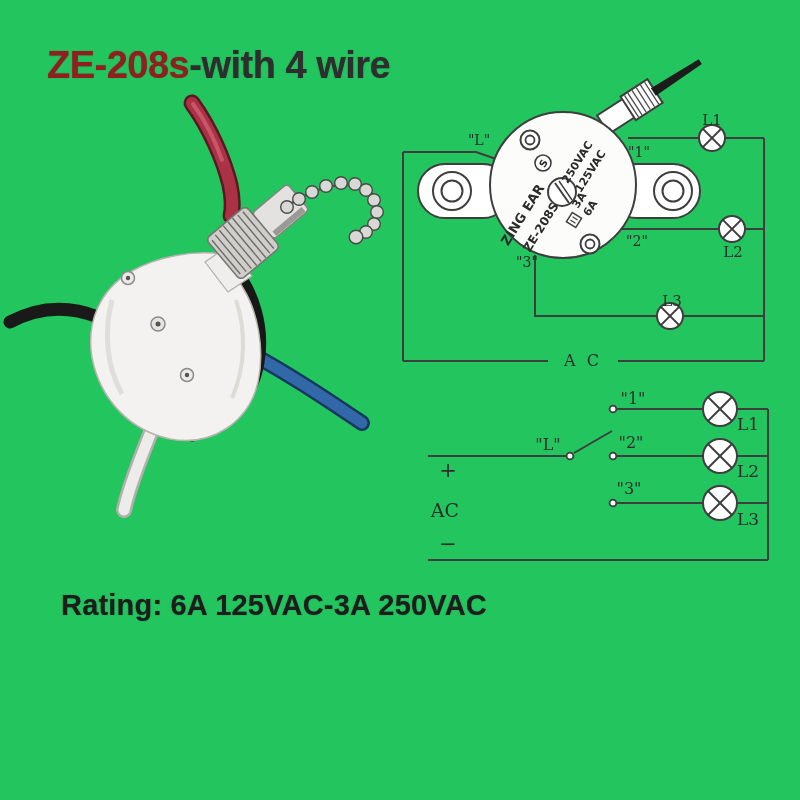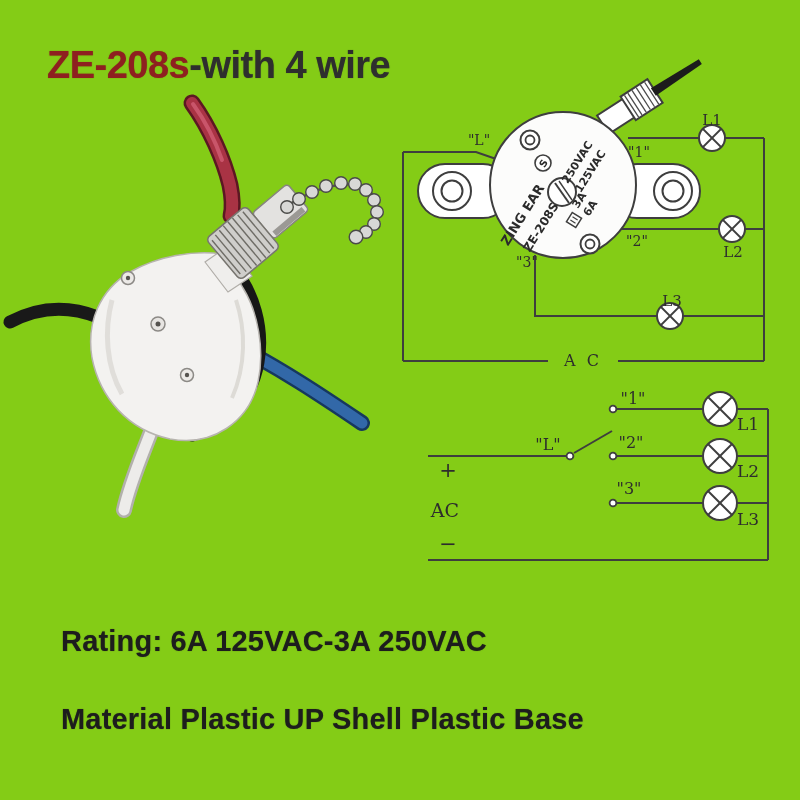--- a/index.html
+++ b/index.html
@@ -1,25 +1,25 @@
 <!DOCTYPE html>
 <html><head>
 <meta charset="utf-8">
 <style>
   html,body{margin:0;padding:0;background:#ffffff;}
-  .page{position:relative;width:800px;height:800px;background:#84cc16;overflow:hidden;
+  .page{position:relative;width:800px;height:800px;background:#22c55e;overflow:hidden;
         font-family:"Liberation Sans",sans-serif;}
   .title{position:absolute;left:47px;top:44px;font-size:38px;font-weight:bold;
          letter-spacing:-0.5px;white-space:nowrap;}
   .title .model{color:#8e2020;text-shadow:0 0 1px rgba(120,20,20,.6);}
   .title .suffix{color:#2e2e2e;text-shadow:0 0 1px rgba(40,40,40,.5);}
   .specs{position:absolute;left:61px;top:584px;color:#1d1d1d;font-size:29px;
          font-weight:bold;letter-spacing:0.2px;}
   .specs .line{height:42px;line-height:42px;white-space:nowrap;
-               text-shadow:0 0 1px rgba(30,30,30,.55);margin-top:36px;}
+               text-shadow:0 0 1px rgba(30,30,30,.55);}
   svg{position:absolute;left:0;top:0;}
   .dline{stroke:#3e3e3e;stroke-width:2;fill:none;}
   .lamp{stroke:#3e3e3e;stroke-width:2;fill:#ffffff;}
   .serif-label{font-family:"DejaVu Serif",serif;fill:#2d2d2d;}
   .face-text{font-family:"DejaVu Sans",sans-serif;fill:#2b2b2b;font-weight:bold;}
 </style>
 </head>
 <body>
 
 <div class="page">
@@ -234,16 +234,15 @@
       <text class="serif-label" x="737" y="477" font-size="17">L2</text>
       <text class="serif-label" x="737" y="525" font-size="17">L3</text>
       <text class="serif-label" x="448" y="477" font-size="21" text-anchor="middle">+</text>
       <text class="serif-label" x="445" y="517" font-size="19" text-anchor="middle">AC</text>
       <text class="serif-label" x="448" y="551" font-size="21" text-anchor="middle">−</text>
     </g>
   </svg>
 
   <div class="specs">
     <div class="line">Rating: 6A 125VAC-3A 250VAC</div>
-    <div class="line">Material Plastic UP Shell Plastic Base</div>
   </div>
 
 </div>
 
 </body></html>

